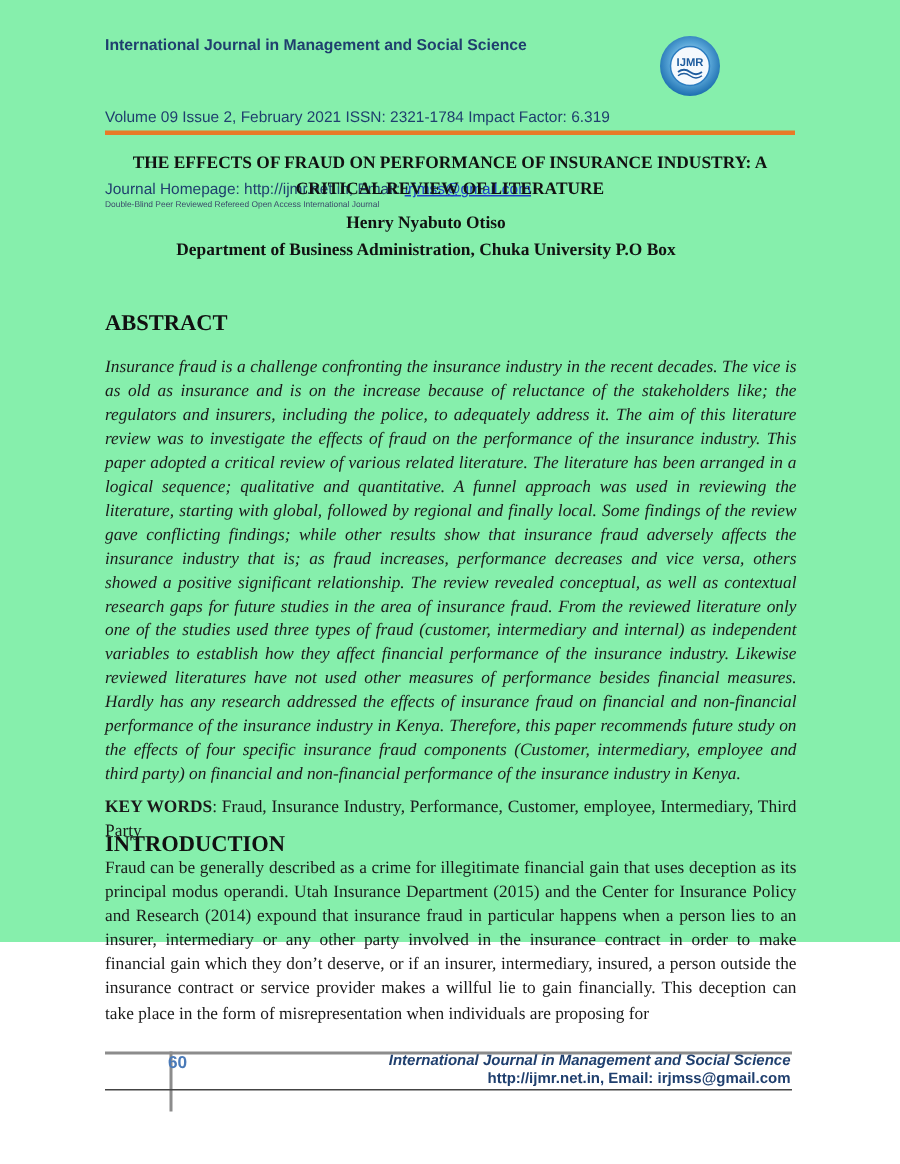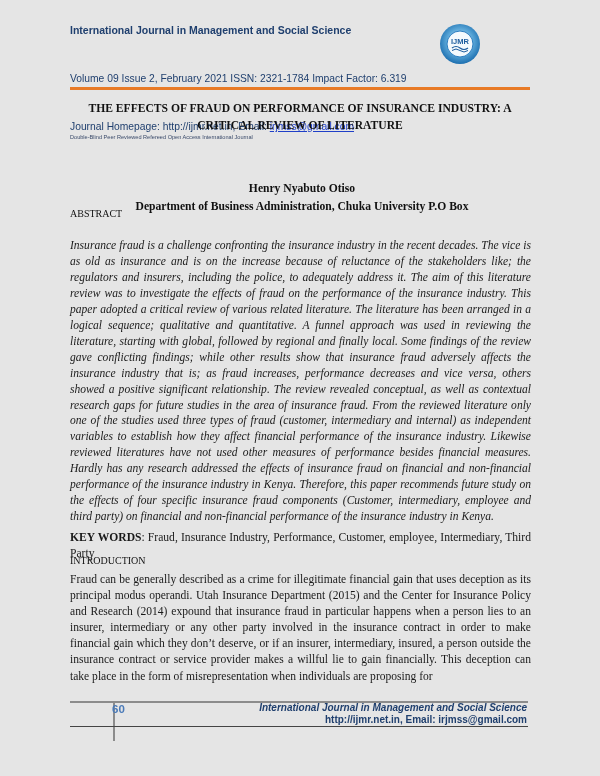--- a/index.html
+++ b/index.html
@@ -1,33 +1,33 @@
 <!DOCTYPE html>
 <html><head>
 <meta charset="utf-8">
 <style>
   html, body { margin: 0; padding: 0; background: #ffffff; }
   body { width: 600px; height: 776px; position: relative; overflow: hidden; }
-  .page { position: absolute; left: 0; top: 0; width: 600px; height: 776px; background: #e5e5e5; }
+  .page { position: absolute; left: 0; top: 0; width: 600px; height: 628px; background: #86efac; }
 
   .hdr { position: absolute; left: 70px; top: 23px; width: 360px; font-family: "Liberation Sans", sans-serif; color: #1f3f6e; }
   .hdr .j-title { font-size: 10.5px; font-weight: bold; line-height: 14px; white-space: nowrap; }
   .hdr .j-line { font-size: 10.3px; line-height: 13px; white-space: nowrap; margin-top: 35px; }
   .hdr .j-line a { color: #1f3fc8; text-decoration: underline; }
   .hdr .j-small { font-size: 5.6px; line-height: 9px; color: #3a4a6a; white-space: nowrap; }
 
   .logo { position: absolute; left: 439px; top: 23px; width: 42px; height: 42px; }
   .orange-rule { position: absolute; left: 70px; top: 87px; width: 460px; height: 3px; background: #e87a26; }
 
   .title { position: absolute; left: 70px; top: 100px; width: 460px; text-align: center;
            font-family: "Liberation Serif", serif; font-weight: bold; font-size: 11.6px; line-height: 17px; color: #111; }
-  .author { position: absolute; left: 72px; top: 140px; width: 460px; text-align: center;
-            font-family: "Liberation Serif", serif; font-weight: bold; font-size: 11.6px; line-height: 18px; color: #111; margin-top: 40px; }
+  .author { position: absolute; left: 54px; top: 140px; width: 460px; text-align: center;
+            font-family: "Liberation Serif", serif; font-weight: bold; font-size: 11.6px; line-height: 18px; color: #111; }
 
-  .sec-h { position: absolute; left: 70px; font-family: "Liberation Serif", serif; font-weight: normal; font-size: 10px; color: #111; }
+  .sec-h { position: absolute; left: 70px; font-family: "Liberation Serif", serif; font-weight: bold; font-size: 15px; color: #111; }
   .abstract { position: absolute; left: 70px; top: 225px; width: 461px; font-family: "Liberation Serif", serif;
               font-style: italic; font-size: 11.55px; line-height: 15.95px; text-align: justify; color: #1a1a1a; margin-top: 13px; }
   .keywords { position: absolute; left: 70px; top: 516px; width: 461px; font-family: "Liberation Serif", serif;
               font-size: 11.6px; line-height: 16px; text-align: justify; text-align-last: left; color: #1a1a1a; margin-top: 14px; }
   .keywords b { font-weight: bold; }
   .intro { position: absolute; left: 70px; top: 571px; width: 461px; font-family: "Liberation Serif", serif;
            font-size: 11.55px; line-height: 16.1px; text-align: justify; color: #1a1a1a; }
 
   .footer-top { position: absolute; left: 70px; top: 701px; width: 458px; height: 2px; background: #8c8c8c; }
   .footer-vbar { position: absolute; left: 113px; top: 701px; width: 2px; height: 40px; background: #8c8c8c; }

